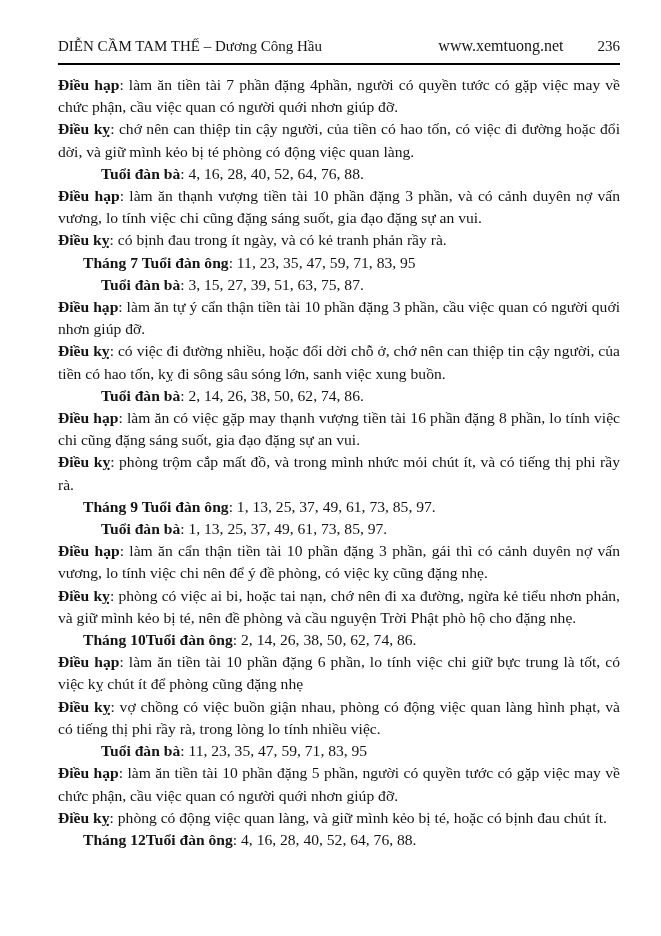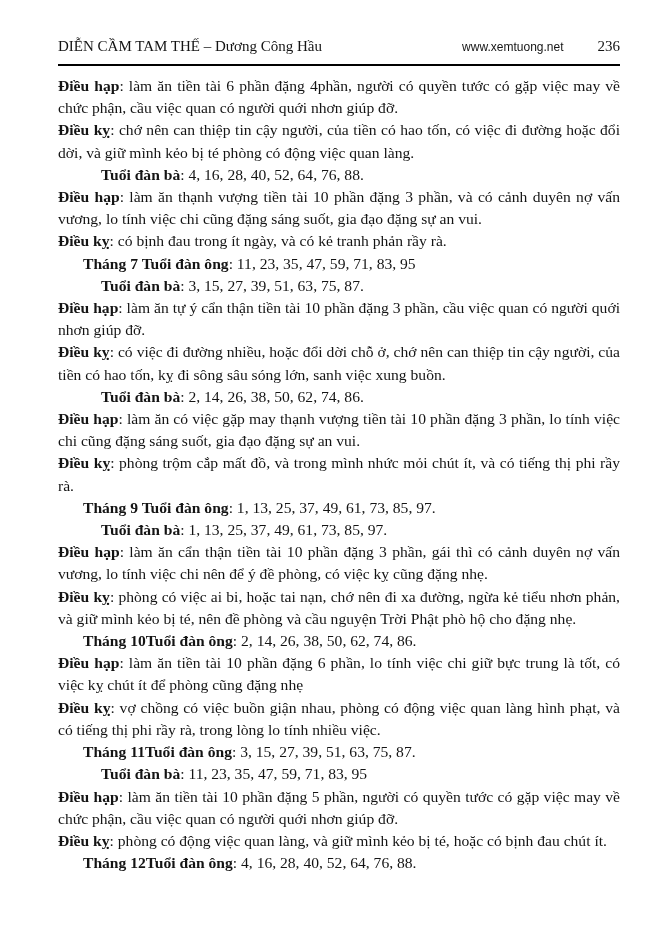--- a/index.html
+++ b/index.html
@@ -18,22 +18,22 @@
     align-items: baseline;
     font-size: 15px;
     line-height: 20px;
     white-space: nowrap;
   }
   .book-title {
     font-family: "Liberation Serif", serif;
     flex: 1 1 auto;
   }
   .site-url {
-    font-family: Liberation Sans, sans-serif;
-    font-size: 12px;
+    font-family: Liberation Serif, serif;
+    font-size: 16px;
   }
   .page-num {
     font-family: "Liberation Serif", serif;
     margin-left: 34px;
   }
   .header-rule {
     border: none;
     border-top: 2px solid #000;
     margin: 7px 0 9px 0;
   }
@@ -62,39 +62,38 @@
 <div class="page">
 
   <div class="page-header">
     <span class="book-title">DIỄN CẦM TAM THẾ – Dương Công Hầu</span>
     <span class="site-url">www.xemtuong.net</span>
     <span class="page-num">236</span>
   </div>
   <hr class="header-rule">
 
   <div class="content">
-    <p class="para"><b>Điều hạp</b><span>: làm ăn tiền tài 6 phần đặng 4phần,  người có quyền tước có gặp việc may về chức phận, cầu việc quan có người quới nhơn giúp đỡ.</span></p>
+    <p class="para"><b>Điều hạp</b><span>: làm ăn tiền tài 7 phần đặng 4phần,  người có quyền tước có gặp việc may về chức phận, cầu việc quan có người quới nhơn giúp đỡ.</span></p>
     <p class="para"><b>Điều kỵ</b><span>: chớ nên can thiệp tin cậy người, của tiền có hao tốn, có việc đi đường  hoặc đổi dời, và giữ mình kẻo bị té phòng có động việc quan làng.</span></p>
     <p class="para ba"><b>Tuổi đàn bà</b><span>: 4, 16, 28, 40, 52, 64, 76, 88.</span></p>
     <p class="para"><b>Điều hạp</b><span>: làm ăn thạnh vượng tiền tài 10 phần đặng 3 phần, và có cảnh duyên nợ vấn vương, lo tính việc chi cũng đặng sáng suốt, gia đạo đặng sự an vui.</span></p>
     <p class="para"><b>Điều kỵ</b><span>: có bịnh đau trong ít ngày, và có kẻ tranh phản rầy rà.</span></p>
     <p class="para month"><b>Tháng 7  Tuổi đàn ông</b><span>: 11, 23, 35, 47, 59, 71, 83, 95</span></p>
     <p class="para ba"><b>Tuổi đàn bà</b><span>: 3, 15, 27, 39, 51, 63, 75, 87.</span></p>
     <p class="para"><b>Điều hạp</b><span>: làm ăn tự ý cẩn thận tiền tài 10 phần đặng 3 phần,  cầu việc quan có người quới nhơn giúp đỡ.</span></p>
     <p class="para"><b>Điều kỵ</b><span>: có việc đi đường nhiều, hoặc đổi dời chỗ ở, chớ nên can thiệp tin cậy người, của tiền có hao tốn, kỵ đi sông sâu sóng lớn, sanh việc xung buồn.</span></p>
     <p class="para ba"><b>Tuổi đàn bà</b><span>: 2, 14, 26, 38, 50, 62, 74, 86.</span></p>
-    <p class="para"><b>Điều hạp</b><span>: làm ăn có việc gặp may thạnh vượng tiền tài 10 phần đặng 3 phần, lo tính việc chi cũng đặng sáng suốt, gia đạo đặng sự an vui.</span></p>
+    <p class="para"><b>Điều hạp</b><span>: làm ăn có việc gặp may thạnh vượng tiền tài 16 phần đặng 8 phần, lo tính việc chi cũng đặng sáng suốt, gia đạo đặng sự an vui.</span></p>
     <p class="para"><b>Điều kỵ</b><span>: phòng trộm cắp mất đồ, và trong mình nhức mỏi chút ít, và có tiếng thị phi rầy rà.</span></p>
     <p class="para month"><b>Tháng 9  Tuổi đàn ông</b><span>: 1, 13, 25, 37, 49, 61, 73, 85, 97.</span></p>
     <p class="para ba"><b>Tuổi đàn bà</b><span>: 1, 13, 25, 37, 49, 61, 73, 85, 97.</span></p>
     <p class="para"><b>Điều hạp</b><span>: làm ăn cẩn thận tiền tài 10 phần đặng 3 phần, gái thì có cảnh duyên nợ vấn vương, lo tính việc chi nên để ý đề phòng, có việc kỵ cũng đặng nhẹ.</span></p>
     <p class="para"><b>Điều kỵ</b><span>: phòng có việc ai bi, hoặc tai nạn, chớ nên đi xa đường, ngừa kẻ tiểu nhơn phản, và giữ mình kẻo bị té, nên đề phòng và cầu nguyện Trời Phật phò hộ cho đặng nhẹ.</span></p>
     <p class="para month"><b>Tháng 10Tuổi đàn ông</b><span>: 2, 14, 26, 38, 50, 62, 74, 86.</span></p>
     <p class="para"><b>Điều hạp</b><span>: làm ăn tiền tài 10 phần đặng 6 phần, lo tính việc chi giữ bực trung là tốt, có việc kỵ chút ít để phòng cũng đặng nhẹ</span></p>
     <p class="para"><b>Điều kỵ</b><span>: vợ chồng có việc buồn giận nhau, phòng có động việc quan làng hình phạt, và có tiếng thị phi rầy rà, trong lòng lo tính nhiều việc.</span></p>
-    <p class="para month"><b>Tháng 11Tuổi đàn ông</b><span>: 3, 15, 27, 39, 51, 63, 75, 87.</span></p>
     <p class="para ba"><b>Tuổi đàn bà</b><span>: 11, 23, 35, 47, 59, 71, 83, 95</span></p>
     <p class="para"><b>Điều hạp</b><span>: làm ăn tiền tài 10 phần đặng 5 phần,  người có quyền tước có gặp việc may về chức phận, cầu việc quan có người quới nhơn giúp đỡ.</span></p>
     <p class="para"><b>Điều kỵ</b><span>: phòng có động việc quan làng, và giữ mình kẻo bị té, hoặc có bịnh đau chút ít.</span></p>
     <p class="para month"><b>Tháng 12Tuổi đàn ông</b><span>: 4, 16, 28, 40, 52, 64, 76, 88.</span></p>
   </div>
 
 </div>
 
 </body></html>

